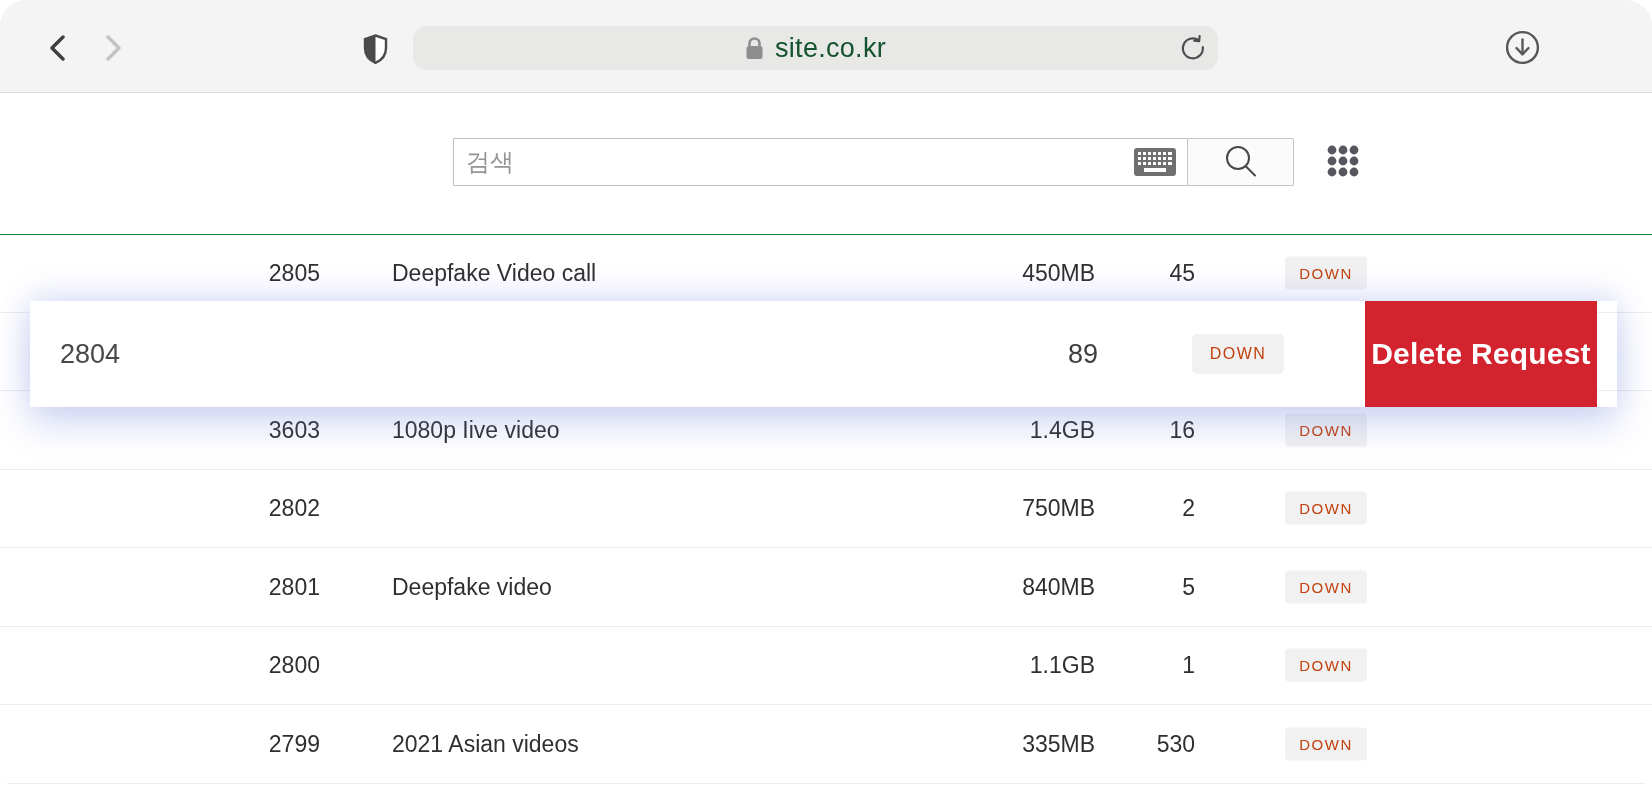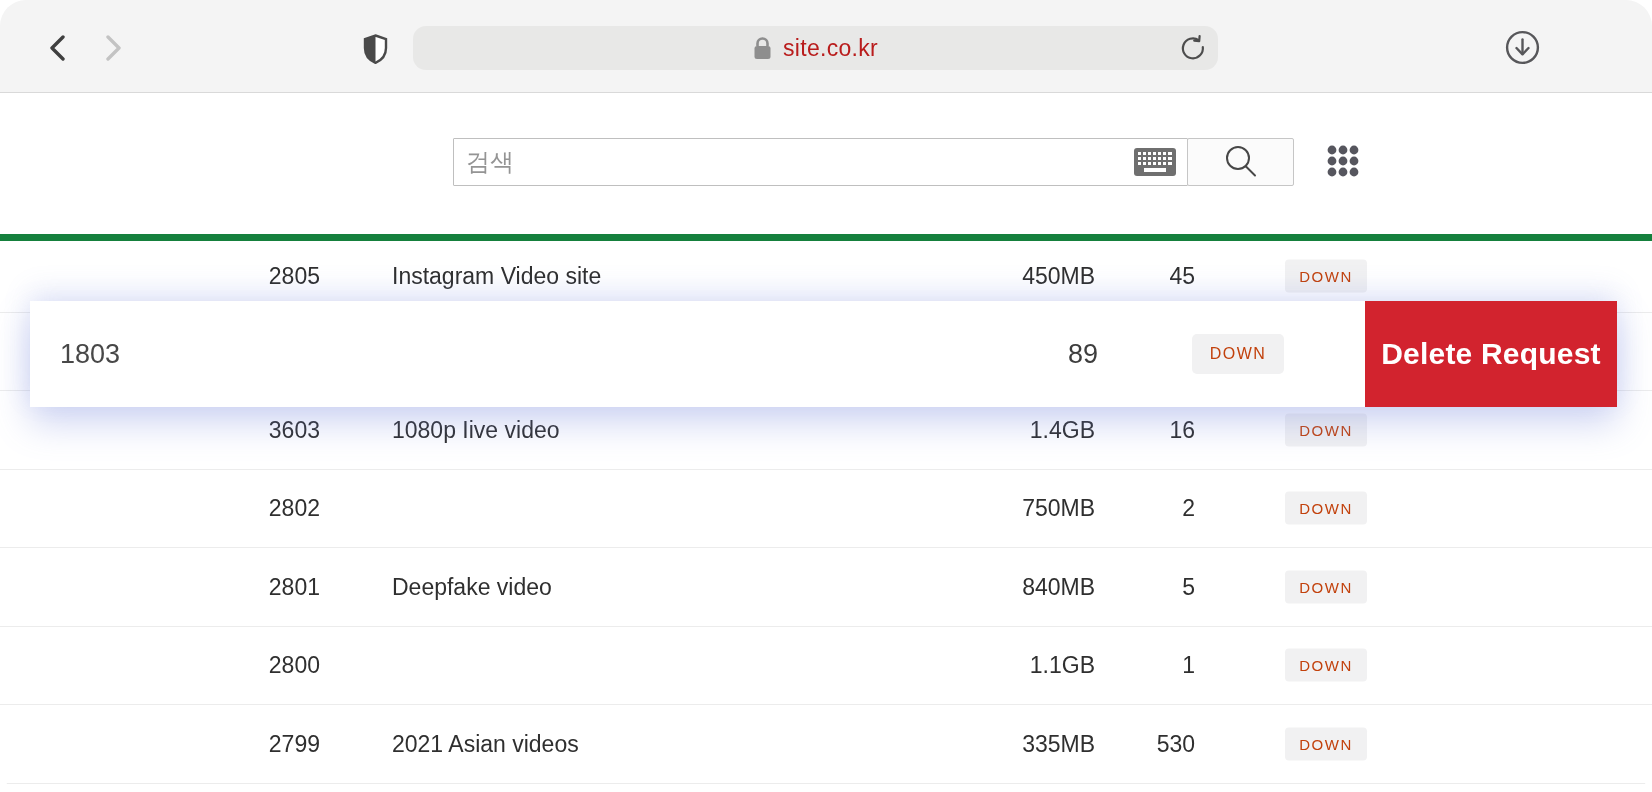--- a/index.html
+++ b/index.html
@@ -15,21 +15,21 @@
   }
   .tb-icon{position:absolute;display:flex;align-items:center;justify-content:center;}
   .back-btn{left:44px;top:33px;width:28px;height:30px;}
   .fwd-btn{left:99px;top:33px;width:28px;height:30px;}
   .shield-btn{left:362px;top:34px;width:26px;height:30px;}
   .dl-btn{left:1504px;top:29px;width:36px;height:36px;}
   .url-bar{
     position:absolute;left:413px;top:26px;width:805px;height:44px;border-radius:13px;
     background:#e8e8e7;display:flex;align-items:center;justify-content:center;gap:11px;
   }
-  .url-text{font-size:23px;color:#b91c1c;letter-spacing:.3px;}
+  .url-text{font-size:27px;color:#14532d;letter-spacing:.3px;}
   .reload-btn{position:absolute;right:12px;top:9px;width:26px;height:26px;}
   
   .search-input{
     position:absolute;left:453px;top:138px;width:735px;height:48px;box-sizing:border-box;
     border:1px solid #bfbfbf;border-radius:1px;background:#ffffff;outline:none;
     font-family:inherit;font-size:24px;color:#333;padding:0 60px 0 12px;
   }
   .search-input::placeholder{color:#949494;}
   .kb-icon{position:absolute;left:1134px;top:147px;width:44px;height:30px;display:flex;align-items:center;}
   .search-btn{
@@ -37,21 +37,21 @@
     border:1px solid #c6c6c6;border-radius:2px;background:#fbfbfb;
     display:flex;align-items:center;justify-content:center;cursor:pointer;padding:0;
   }
   .grid-btn{position:absolute;left:1325px;top:141px;width:36px;height:40px;display:flex;align-items:center;justify-content:center;}
   
   .table{position:absolute;left:0;top:234px;width:1652px;}
   .t-row{
     position:relative;height:78.5px;box-sizing:border-box;border-bottom:1px solid #ececec;
     font-size:23px;color:#2f2f2f;
   }
-  .t-row:first-child{border-top:7px solid #15803d;}
+  .t-row:first-child{border-top:1px solid #15803d;}
   .c{position:absolute;top:50%;transform:translateY(-50%);white-space:nowrap;}
   .c.id{left:240px;width:80px;text-align:right;}
   .c.name{left:392px;}
   .c.size{left:935px;width:160px;text-align:right;}
   .c.count{left:1105px;width:90px;text-align:right;}
   .down{
     position:absolute;left:1285px;top:50%;transform:translateY(-50%);
     width:82px;height:33px;border-radius:4px;background:#f1f1f2;
     color:#c2410c;font-size:15px;font-weight:500;letter-spacing:1.5px;
     display:flex;align-items:center;justify-content:center;
@@ -61,21 +61,21 @@
     position:absolute;left:30px;top:301px;width:1587px;height:106px;display:flex;z-index:6;
     box-shadow:0 16px 36px rgba(110,128,220,.33), 0 -10px 26px rgba(110,128,220,.16);
   }
   .card{position:relative;width:1335px;height:106px;background:#ffffff;font-size:27px;color:#484848;}
   .card .c.id{left:20px;width:70px;text-align:right;}
   .card .c.name{left:175px;}
   .card .c.size{left:793px;width:170px;text-align:right;color:#3d3d3d;}
   .card .c.count{left:988px;width:80px;text-align:right;color:#3d3d3d;}
   .card .down{left:1162px;width:92px;height:40px;font-size:16px;border-radius:5px;}
   .delete-btn{
-    width:252px;height:106px;border:none;background:#d2232e;color:#ffffff;
+    width:232px;height:106px;border:none;background:#d2232e;color:#ffffff;
     font-family:inherit;font-size:30px;font-weight:700;cursor:pointer;letter-spacing:.2px;
   }
 </style>
 </head>
 <body>
 
 <div class="screen">
 
   <div class="toolbar">
     <span class="tb-icon back-btn">
@@ -172,21 +172,21 @@
       <circle cx="5" cy="27" r="4.4"></circle>
         <circle cx="16" cy="27" r="4.4"></circle>
         <circle cx="27" cy="27" r="4.4"></circle>
     </svg>
   </span>
 
   <div class="table">
 
     <div class="t-row">
       <span class="c id">2805</span>
-      <span class="c name">Instagram Video site</span>
+      <span class="c name">Deepfake Video call</span>
       <span class="c size">450MB</span>
       <span class="c count">45</span>
       <span class="down">DOWN</span>
     </div>
 
     <div class="t-row"></div>
 
     <div class="t-row">
       <span class="c id">3603</span>
       <span class="c name">1080p Iive video</span>
@@ -222,20 +222,20 @@
       <span class="c name">2021 Asian videos</span>
       <span class="c size">335MB</span>
       <span class="c count">530</span>
       <span class="down">DOWN</span>
     </div>
 
   </div>
 
   <div class="swiped">
     <div class="card">
-      <span class="c id">1803</span>
+      <span class="c id">2804</span>
       <span class="c count">89</span>
       <span class="down">DOWN</span>
     </div>
     <button class="delete-btn">Delete Request</button>
   </div>
 
 </div>
 
 </body></html>

